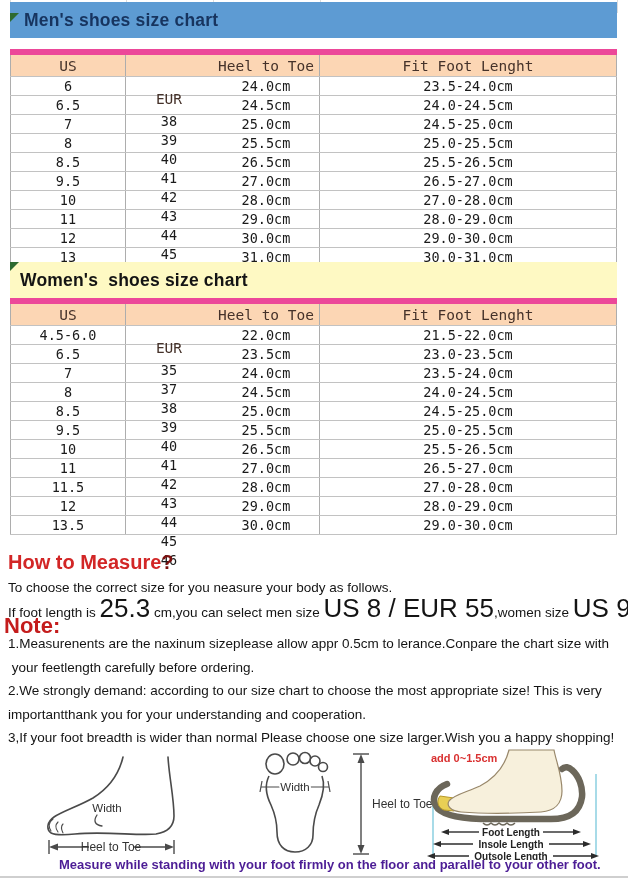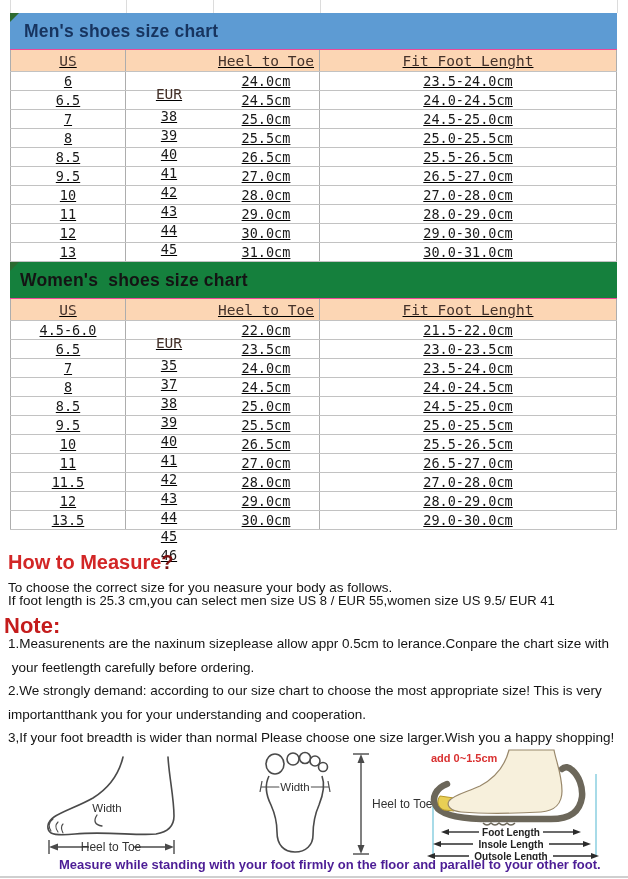--- a/index.html
+++ b/index.html
@@ -10,49 +10,49 @@
   
   .vline{position:absolute;top:0;width:1px;height:13px;background:#dcdcdc;}
   .hline-bottom{position:absolute;left:0;top:876px;width:628px;height:2px;background:#cfcfcf;}
 
   
   .titlebar{
     position:absolute;left:10px;width:607px;height:36px;
     display:flex;align-items:center;padding-left:14px;box-sizing:border-box;
     font-weight:bold;font-size:17.5px;letter-spacing:.2px;white-space:pre;
   }
-  #men-bar{top:13px;background:#5d9bd3;color:#17345f;}
-  #women-bar{top:262px;background:#15803d;color:#141414;padding-left:10px;}
+  #men-bar{top:2px;background:#5d9bd3;color:#17345f;}
+  #women-bar{top:262px;background:#fef9c3;color:#141414;padding-left:10px;}
   .corner{position:absolute;left:10px;width:0;height:0;
     border-top:9px solid #2d6a31;border-right:9px solid transparent;z-index:3;}
   #men-corner{top:13px;}
   #women-corner{top:262px;}
 
   
-  .sizetable{position:absolute;left:10px;width:607px;border-top:1px solid #ec4899;text-decoration:underline;}
+  .sizetable{position:absolute;left:10px;width:607px;border-top:6px solid #ec4899;}
   #men-table{top:49px;}
   #women-table{top:298px;}
   .trow{display:flex;height:19px;box-sizing:border-box;border-bottom:1px solid #c2c2c2;background:#fff;}
   .trow.thead{height:22px;background:#fcd6b4;}
   .tcell{
     box-sizing:border-box;border-right:1px solid #adadad;
     display:flex;align-items:center;justify-content:center;
     font-family:"DejaVu Sans Mono",monospace;font-size:13.5px;color:#1a1a1a;
   }
   .tcell:first-child{border-left:1px solid #adadad;}
   .thead .tcell{font-size:14.5px;color:#45322a;}
   .c0{width:116px;}.c1{width:87px;margin-top:44px;}.c2{width:107px;}.c3{width:297px;}
 
   
   #how-heading{position:absolute;left:8px;top:551px;font-size:20px;font-weight:600;color:#d22626;}
   #how-heading .qmark{font-weight:800;color:#7c100f;}
   #intro{position:absolute;left:8px;top:580px;font-size:13.5px;color:#141414;}
   #select-line{position:absolute;left:8px;top:593px;height:26px;display:flex;align-items:baseline;white-space:pre;color:#141414;}
   .seg-small{font-size:13.5px;}
-  .seg-big{font-size:13px;}
+  .seg-big{font-size:26px;}
   #note-label{position:absolute;left:4px;top:613px;font-size:22px;font-weight:700;color:#c41c1c;}
   #notes{position:absolute;left:8px;top:632px;width:618px;}
   .note-line{white-space:pre;font-size:13.5px;color:#141414;line-height:23.6px;}
 
   
   svg text{font-family:"Liberation Sans",sans-serif;}
   #diagram-side{position:absolute;left:35px;top:756px;}
   #diagram-top{position:absolute;left:248px;top:750px;}
   #diagram-shoe{position:absolute;left:423px;top:748px;}
   #caption{position:absolute;left:42px;top:857px;font-size:13px;font-weight:700;color:#4c1d95;padding-left:17px;}

